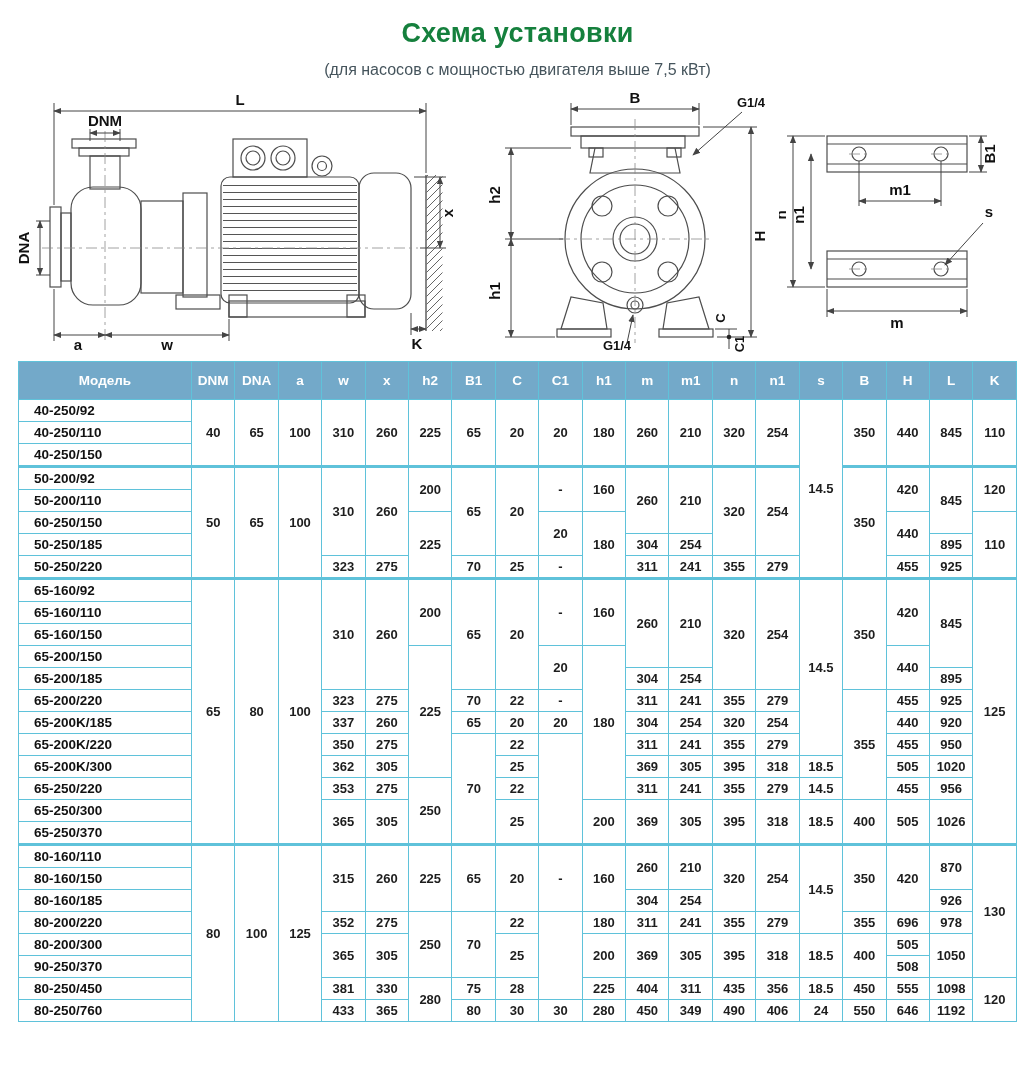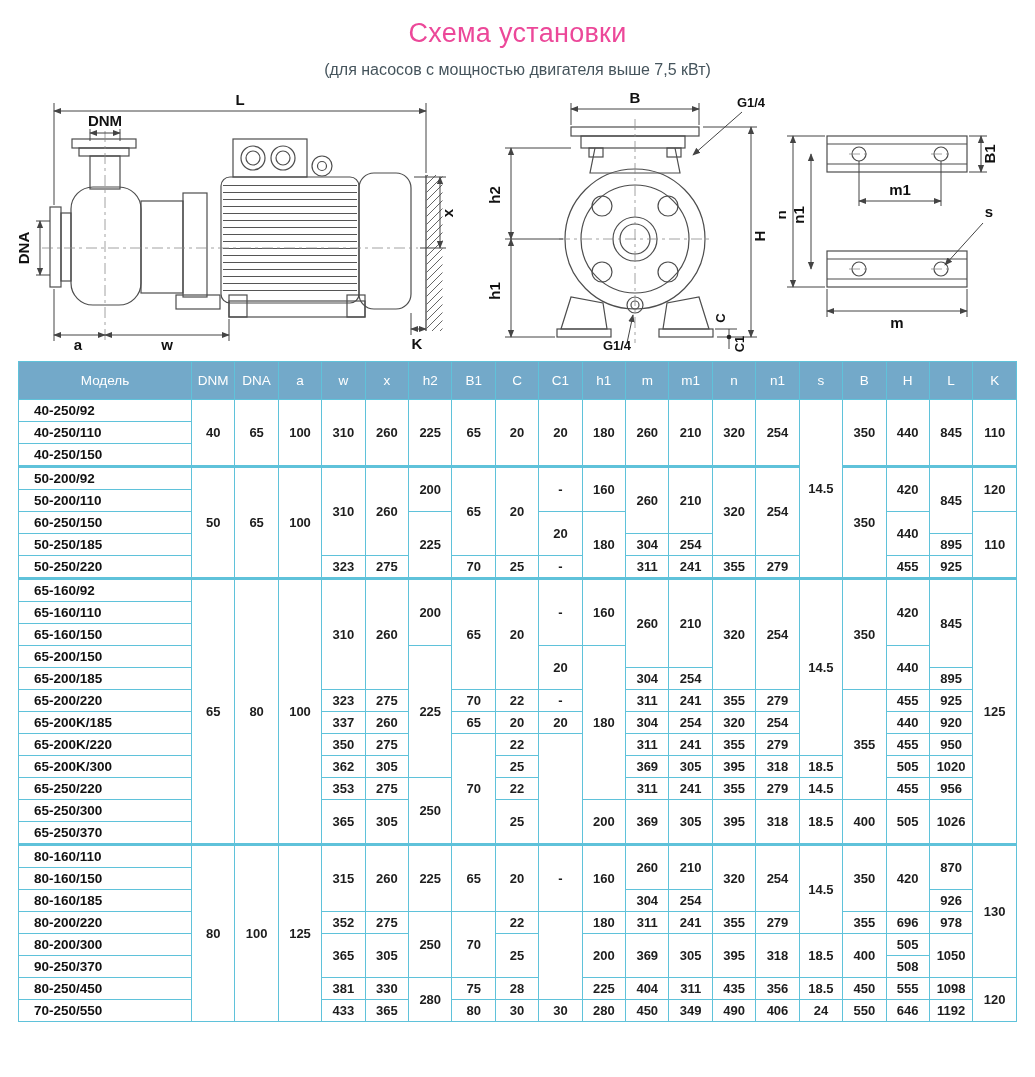--- a/index.html
+++ b/index.html
@@ -1,29 +1,29 @@
 <!DOCTYPE html>
 <html><head>
 <meta charset="utf-8">
 <style>
   html,body{margin:0;padding:0;background:#fff;}
   body{width:1035px;font-family:"Liberation Sans",sans-serif;color:#222;}
   .page{padding-top:10px;}
-  .title{margin:8px 0 12px;text-align:center;font-size:27px;font-weight:400;color:#ec4899;letter-spacing:.3px;}
+  .title{margin:8px 0 12px;text-align:center;font-size:27px;font-weight:700;color:#15803d;letter-spacing:.3px;}
   .subtitle{text-align:center;font-size:16px;color:#45545c;margin:0 14px 12px;}
   .drawings{display:flex;justify-content:space-between;align-items:flex-start;padding:0 16px;height:268px;}
   svg{display:block;}
   svg text{font-family:"Liberation Sans",sans-serif;}
   .dlab{font-size:15px;font-weight:bold;fill:#111;}
   .dlab-sm{font-size:13px;font-weight:bold;fill:#111;}
   .oln{stroke:#4d4d4d;fill:none;stroke-width:1.2;}
   .dim{stroke:#444;fill:none;stroke-width:1;}
   .cl{stroke:#8a8a8a;stroke-width:.8;fill:none;stroke-dasharray:11 4 3 4;}
   table.spec{border-collapse:collapse;table-layout:fixed;width:999px;margin:2px auto 0;}
-  .spec th{background:#73a9c9;color:#fff;font-size:13.5px;font-weight:normal;height:37px;border:1.5px solid #5fc2da;padding:0;}
+  .spec th{background:#73a9c9;color:#fff;font-size:13.5px;font-weight:bold;height:37px;border:1.5px solid #5fc2da;padding:0;}
   .spec th:first-child{width:172px;}
   .spec td{border:1.5px solid #5fc2da;font-size:13px;font-weight:600;text-align:center;vertical-align:middle;height:21px;padding:0 1px;color:#1d1d1d;}
   .spec td.model{text-align:left;padding-left:15px;font-weight:bold;font-size:13.5px;color:#111;margin-top:28px;}
   .spec tr.gs td{border-top-width:3px;}
 </style>
 </head>
 <body>
 
 <div class="page">
   <h1 class="title">Схема установки</h1>
@@ -527,21 +527,21 @@
           <td>311</td>
           <td>435</td>
           <td>356</td>
           <td>18.5</td>
           <td>450</td>
           <td>555</td>
           <td>1098</td>
           <td rowspan="2">120</td>
         </tr>
         <tr>
-          <td class="model">70-250/550</td>
+          <td class="model">80-250/760</td>
           <td>433</td>
           <td>365</td>
           <td>80</td>
           <td>30</td>
           <td>30</td>
           <td>280</td>
           <td>450</td>
           <td>349</td>
           <td>490</td>
           <td>406</td>

